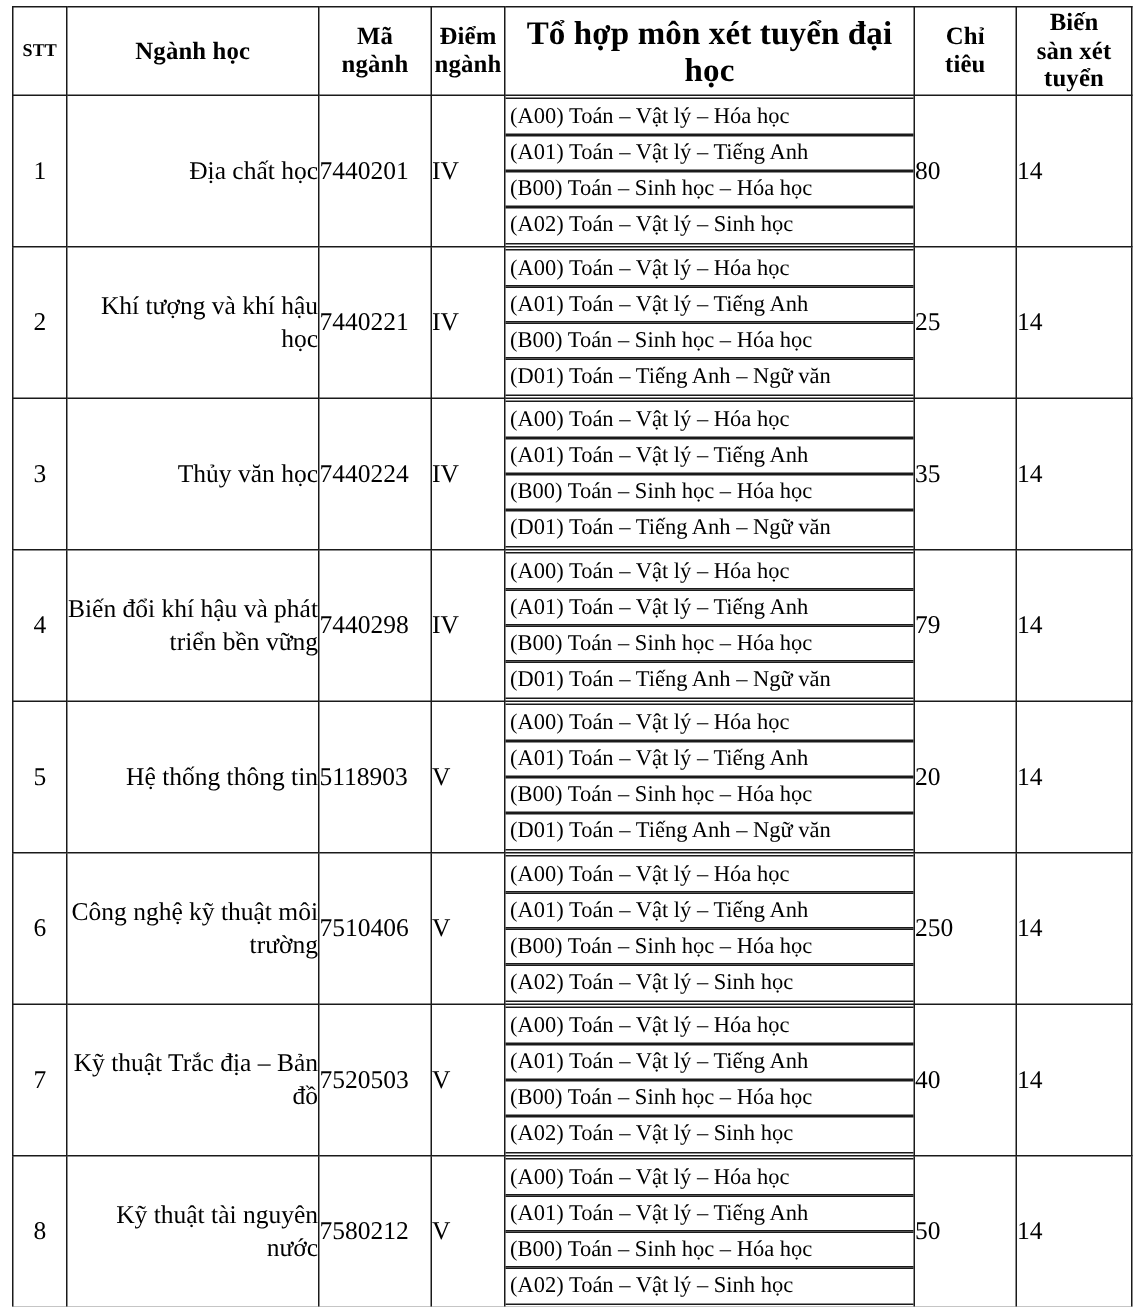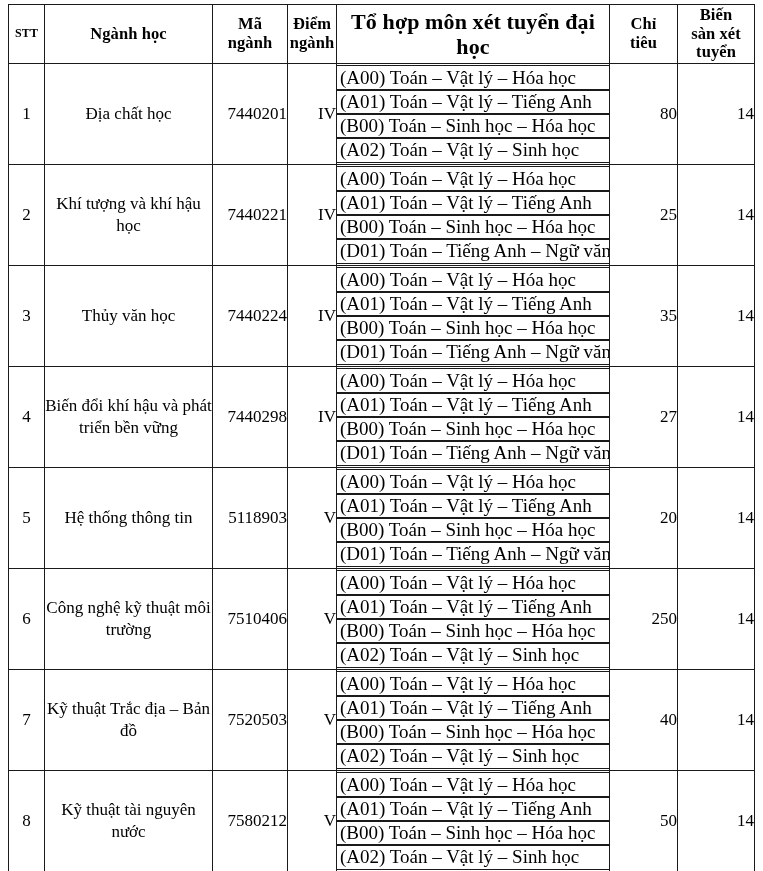--- a/index.html
+++ b/index.html
@@ -65,48 +65,48 @@
   tbody td {
     font-size: 17px;
     line-height: 1.2;
   }
 
   td.cell-stt {
     text-align: center;
     font-size: 17px;
   }
   td.cell-major {
-    text-align: center;
+    text-align: right;
     padding: 0 6px 0 10px;
     line-height: 1.28;
   }
   td.cell-code,
   td.cell-block,
   td.cell-quota,
   td.cell-score {
-    text-align: right;
+    text-align: left;
   }
 
   
   td.cell-combo {
     padding: 0;
     border-top: none;
     border-bottom: none;
     border-right: 1.3px solid #1a1a1a;
     border-left: 1.3px solid #1a1a1a;
   }
   .combo-stack {
     display: block;
     width: 100%;
   }
   .combo-line {
     box-sizing: border-box;
     height: 25.2px;
     line-height: 24px;
-    font-size: 19px;
+    font-size: 15px;
     text-align: left;
     padding: 0 4px 0 3px;
     border-top: 1.2px solid #1a1a1a;
     border-bottom: 1.2px solid #1a1a1a;
     margin-top: -1.2px;
     white-space: nowrap;
     overflow: hidden;
   }
   .combo-line:first-child { margin-top: 0; }
 
@@ -207,21 +207,21 @@
           <td class="cell-code">7440298</td>
           <td class="cell-block">IV</td>
           <td class="cell-combo">
             <div class="combo-stack">
               <div class="combo-line">(A00) Toán – Vật lý – Hóa học</div>
               <div class="combo-line">(A01) Toán – Vật lý – Tiếng Anh</div>
               <div class="combo-line">(B00) Toán – Sinh học – Hóa học</div>
               <div class="combo-line">(D01) Toán – Tiếng Anh – Ngữ văn</div>
             </div>
           </td>
-          <td class="cell-quota">27</td>
+          <td class="cell-quota">79</td>
           <td class="cell-score">14</td>
         </tr>
         <tr>
           <td class="cell-stt">5</td>
           <td class="cell-major">Hệ thống thông tin</td>
           <td class="cell-code">5118903</td>
           <td class="cell-block">V</td>
           <td class="cell-combo">
             <div class="combo-stack">
               <div class="combo-line">(A00) Toán – Vật lý – Hóa học</div>

